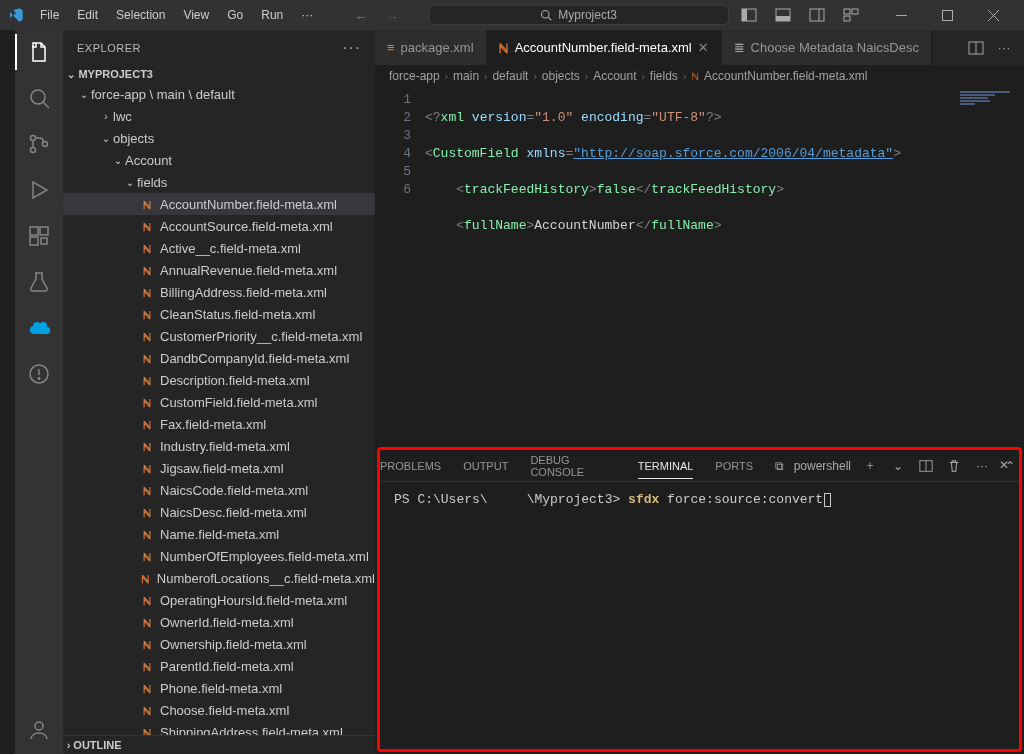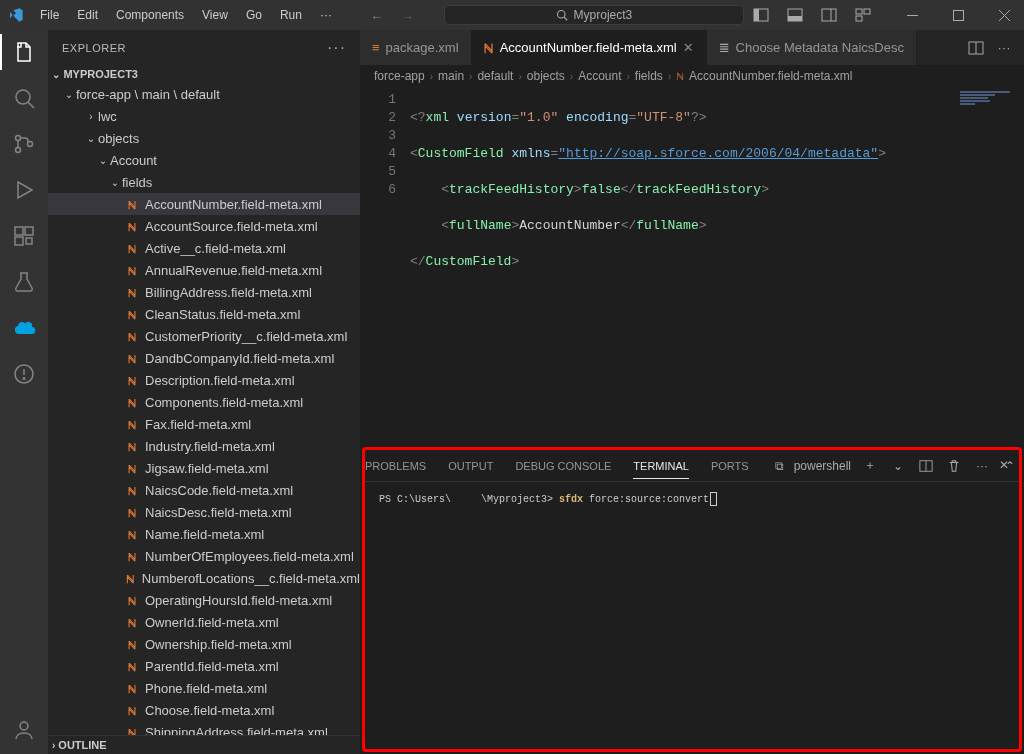--- a/index.html
+++ b/index.html
@@ -11,21 +11,21 @@
   .titlebar .vscode-icon { width: 16px; height: 16px; margin-right: 6px; display:flex;align-items:center;justify-content:center; }
   .menu-item { padding: 4px 8px; font-size: 12px; color: #cccccc; cursor: pointer; }
   .titlebar .center { flex: 1; display: flex; justify-content: center; align-items: center; }
   .titlebar .nav-arrows { display:flex; gap:18px; margin: 0 30px 0 30px; color:#888; }
   .searchbox { background: #252526; border:1px solid #3c3c3c; border-radius: 5px; padding: 2px 10px; display: flex; align-items: center; gap: 6px; font-size: 12px; color: #aaa; width: 300px; justify-content:center; }
   .titlebar .right { display: flex; align-items: center; gap: 0; }
   .tb-icon { width: 34px; height:30px; display:flex;align-items:center;justify-content:center; color:#888; }
   .tb-icon.win { width:46px; }
   
   
-  .shell { display: flex; height: 724px; }
+  .shell { display: flex; height: 724px; margin-left: 15px; }
   .activitybar { width: 48px; background: #333333; display: flex; flex-direction: column; align-items: center; padding-top: 8px; gap: 18px; }
   .ab-icon { width: 28px; height: 28px; display:flex; align-items:center; justify-content:center; color: #858585; position:relative; }
   .ab-icon.active { color: #ffffff; }
   .ab-icon.active::before { content:''; position:absolute; left:-10px; top:-4px; bottom:-4px; width:2px; background:#fff; }
   .ab-bottom { margin-top:auto; margin-bottom:10px; display:flex;flex-direction:column;gap:18px;align-items:center;}
   
   .sidebar { width: 312px; background: #252526; display: flex; flex-direction: column; overflow:hidden; }
   .sidebar-header { height: 35px; display: flex; align-items: center; justify-content: space-between; padding: 0 14px; font-size: 11px; letter-spacing: 0.5px; color:#bbbbbb; }
   .sb-dots { color:#aaa; font-size:16px; letter-spacing:1px;}
   .sb-section { font-size: 11px; font-weight: bold; color: #ccc; padding: 3px 4px; display:flex; align-items:center; gap:3px;}
@@ -60,39 +60,39 @@
   .t-url { color:#569cd6; text-decoration:underline;}
   .minimap { position:absolute; right:14px; top:4px; width:50px; height:14px; }
   .minimap .mm-line{ height:2px; background:#4a5a7a; margin-bottom:1px;}
   
   .panel { height:305px; border:3px solid #f00; border-radius:4px; margin:0 2px 2px 2px; background:#1e1e1e; display:flex; flex-direction:column; position:relative;}
   .panel-tabs { height:32px; display:flex; align-items:center; padding:0 0; gap:22px; font-size:11px; color:#969696; border-bottom:1px solid #333;}
   .panel-tab { padding:6px 0; cursor:pointer;}
   .panel-tab.active { color:#e7e7e7; border-bottom:1px solid #e7e7e7; margin-bottom:-1px;}
   .panel-actions { margin-left:auto; display:flex; align-items:center; gap:10px; color:#aaa; font-size:12px;}
   .pa-icon { width:18px; height:18px; display:flex;align-items:center;justify-content:center;}
-  .terminal-body { flex:1; padding:10px 14px; font-family:Consolas,'Courier New',monospace; font-size:10px; color:#ccc;}
+  .terminal-body { flex:1; padding:10px 14px; font-family:Consolas,'Courier New',monospace; font-size:13px; color:#ccc;}
   .term-yellow { color:#d7ba7d; font-weight:bold;}
   .cursor-block { display:inline-block; width:7px; height:14px; border:1px solid #ccc; vertical-align:middle; margin-left:1px;}
   
   svg { display:block; }
 </style>
 </head>
 <body>
 
 <div class="titlebar">
   <div class="left">
     <div class="vscode-icon">
       <svg width="16" height="16" viewBox="0 0 24 24">
           <path fill="#3b99d8" d="M17 2l5 3v14l-5 3-9-9 4-4-4-4 9-3zM3 7l4 5-4 5V7z"></path>
         </svg>
     </div>
     <div class="menu-item">File</div>
     <div class="menu-item">Edit</div>
-    <div class="menu-item">Components</div>
+    <div class="menu-item">Selection</div>
     <div class="menu-item">View</div>
     <div class="menu-item">Go</div>
     <div class="menu-item">Run</div>
     <div class="menu-item">···</div>
   </div>
   <div class="center">
     <div class="nav-arrows">
       <span>←</span>
       <span style="opacity:.5">→</span>
     </div>
@@ -278,21 +278,21 @@
           <div class="tree-row" style="padding-left: 76px;">
             <span class="icon xml-icon">ℕ</span>
             <span>DandbCompanyId.field-meta.xml</span>
           </div>
           <div class="tree-row" style="padding-left: 76px;">
             <span class="icon xml-icon">ℕ</span>
             <span>Description.field-meta.xml</span>
           </div>
           <div class="tree-row" style="padding-left: 76px;">
             <span class="icon xml-icon">ℕ</span>
-            <span>Components.field-meta.xml</span>
+            <span>CustomField.field-meta.xml</span>
           </div>
           <div class="tree-row" style="padding-left: 76px;">
             <span class="icon xml-icon">ℕ</span>
             <span>Fax.field-meta.xml</span>
           </div>
           <div class="tree-row" style="padding-left: 76px;">
             <span class="icon xml-icon">ℕ</span>
             <span>Industry.field-meta.xml</span>
           </div>
           <div class="tree-row" style="padding-left: 76px;">
@@ -406,21 +406,20 @@
         <div>3</div>
         <div>4</div>
         <div>5</div>
         <div>6</div>
       </div>
       <div class="code">
 <div><span class="t-punc">&lt;?</span><span class="t-tag">xml</span> <span class="t-attr">version</span><span class="t-punc">=</span><span class="t-str">"1.0"</span> <span class="t-attr">encoding</span><span class="t-punc">=</span><span class="t-str">"UTF-8"</span><span class="t-punc">?&gt;</span></div>
 <div><span class="t-punc">&lt;</span><span class="t-tag">CustomField</span> <span class="t-attr">xmlns</span><span class="t-punc">=</span><span class="t-url">"http://soap.sforce.com/2006/04/metadata"</span><span class="t-punc">&gt;</span></div>
 <div>    <span class="t-punc">&lt;</span><span class="t-tag">trackFeedHistory</span><span class="t-punc">&gt;</span><span class="t-tag">false</span><span class="t-punc">&lt;/</span><span class="t-tag">trackFeedHistory</span><span class="t-punc">&gt;</span></div>
 <div>    <span class="t-punc">&lt;</span><span class="t-tag">fullName</span><span class="t-punc">&gt;</span><span class="t-text">AccountNumber</span><span class="t-punc">&lt;/</span><span class="t-tag">fullName</span><span class="t-punc">&gt;</span></div>
-<div><span class="t-punc">&lt;/</span><span class="t-tag">CustomField</span><span class="t-punc">&gt;</span></div>
       </div>
       <div class="minimap">
         <div class="mm-line"></div>
           <div class="mm-line" style="width:70%"></div>
           <div class="mm-line" style="width:55%"></div>
           <div class="mm-line" style="width:60%"></div>
           <div class="mm-line" style="width:30%"></div>
       </div>
     </div>
 

